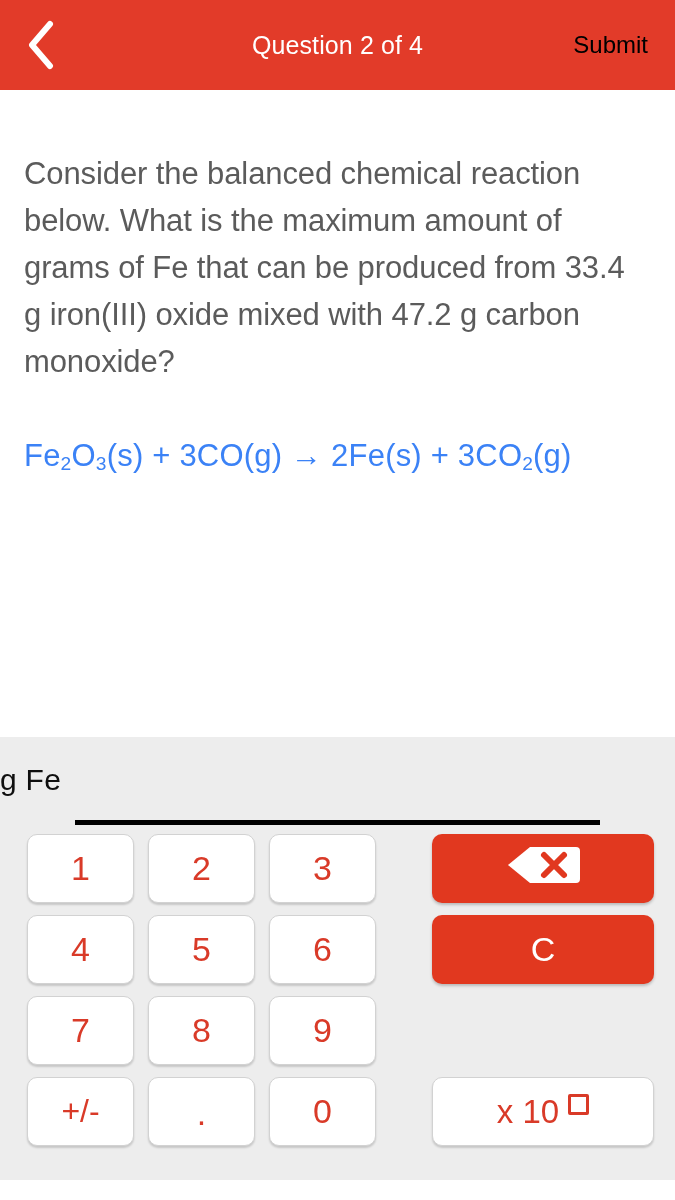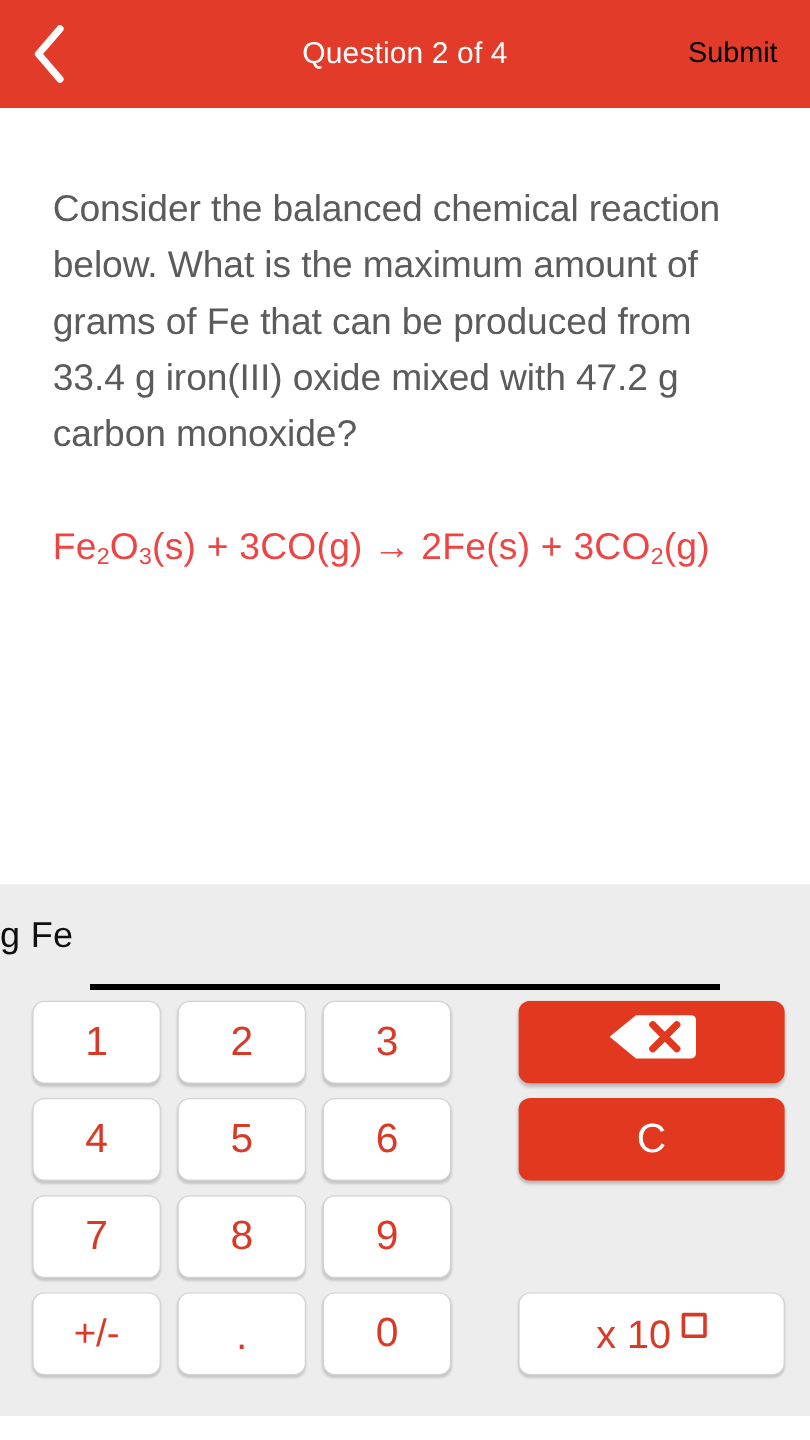--- a/index.html
+++ b/index.html
@@ -64,31 +64,31 @@
     background: transparent;
     border: none;
     font-family: inherit;
     padding: 6px 4px;
   }
 
   
   .content {
     flex: 1 1 auto;
     background: #ffffff;
-    padding: 60px 46px 0 44px;
+    padding: 60px 46px 0 24px;
     overflow: hidden;
   }
   .question-text {
     color: #5B5B5B;
     font-size: 31px;
     line-height: 47px;
     letter-spacing: -0.1px;
   }
   .equation {
-    color: #ef4444;
+    color: #3b82f6;
     font-size: 31px;
     line-height: 47px;
     margin-top: 47px;
     letter-spacing: 0.2px;
   }
   .equation sub {
     font-size: 0.62em;
     vertical-align: -0.22em;
     line-height: 0;
   }

